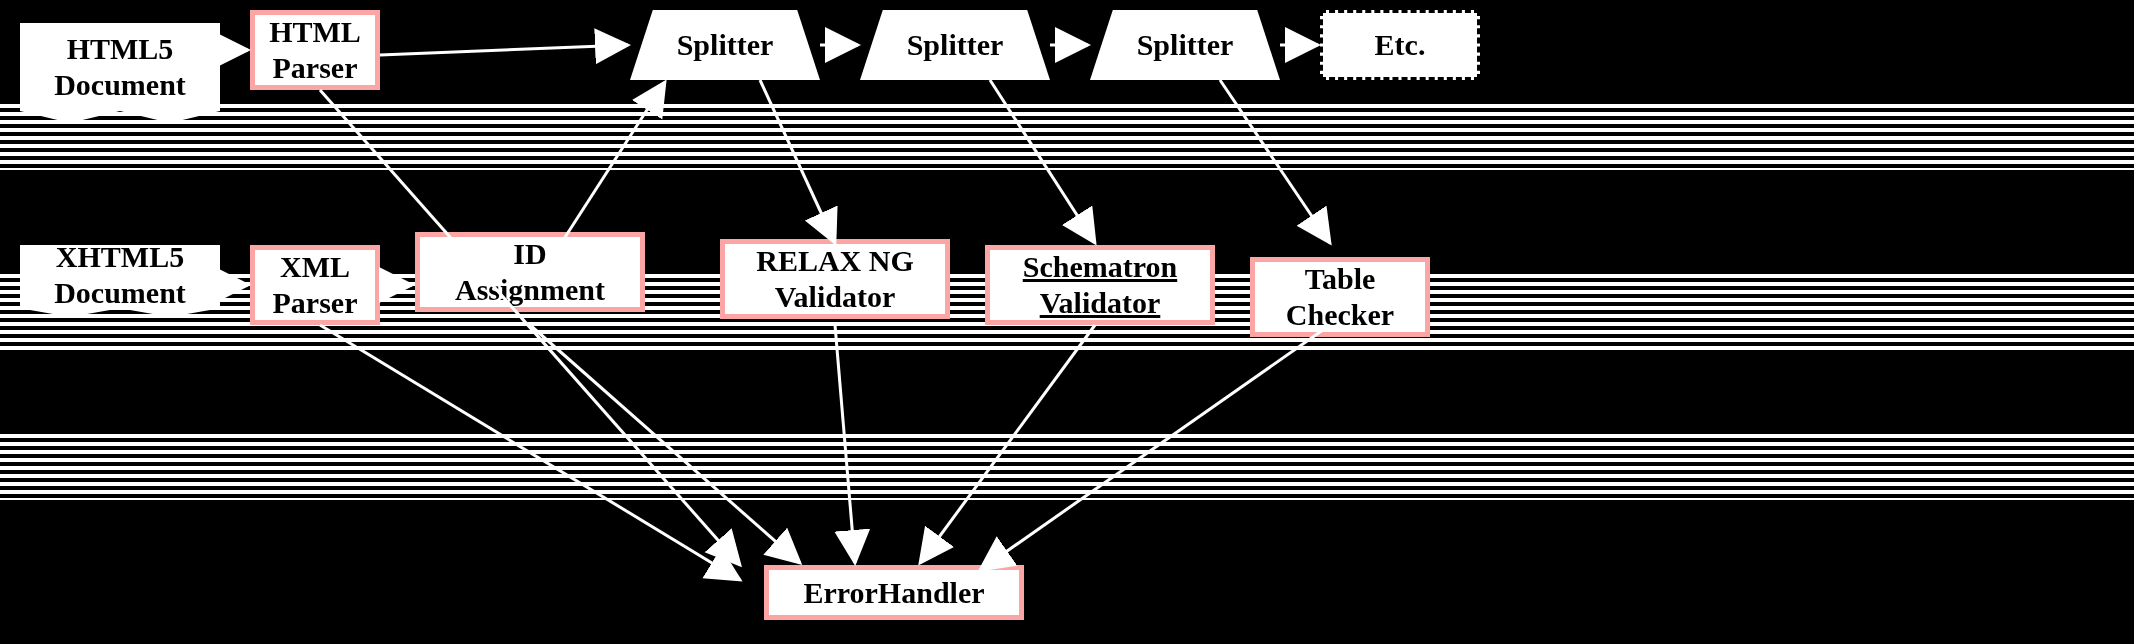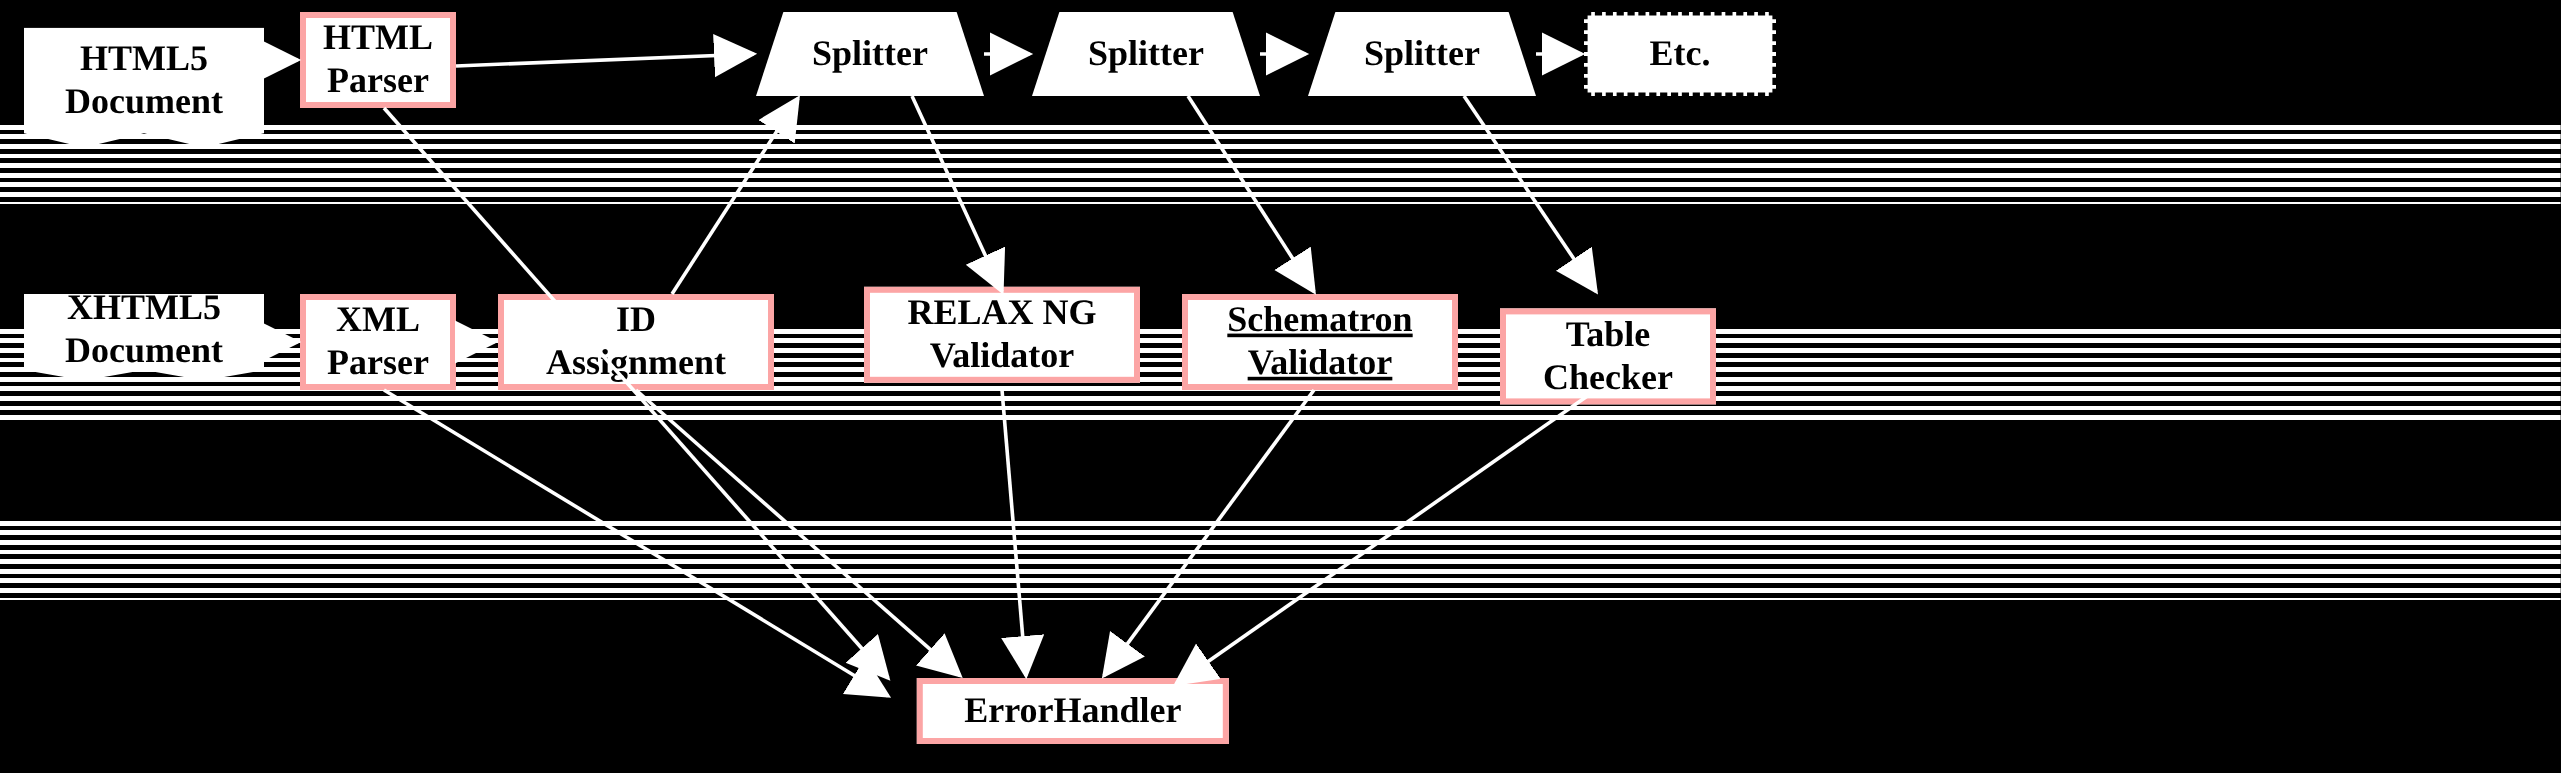--- a/index.html
+++ b/index.html
@@ -77,21 +77,21 @@
 <div class="node trapezoid" style="left:860px; top:10px; width:190px; height:70px;">Splitter</div>
 
 <div class="node trapezoid" style="left:1090px; top:10px; width:190px; height:70px;">Splitter</div>
 
 <div class="node etc-node" style="left:1320px; top:10px; width:160px; height:70px;">Etc.</div>
 
 <div class="node doc-shape" style="left:20px; top:245px; width:200px; height:72px;">XHTML5<br>Document</div>
 
 <div class="node" style="left:250px; top:245px; width:130px; height:80px;">XML<br>Parser</div>
 
-<div class="node" style="left:415px; top:245px; width:230px; height:80px;">ID<br>Assignment</div>
+<div class="node" style="left:415px; top:232px; width:230px; height:80px;">ID<br>Assignment</div>
 
 <div class="node" style="left:720px; top:239px; width:230px; height:80px;">RELAX NG<br>Validator</div>
 
 <div class="node" style="left:985px; top:245px; width:230px; height:80px;text-decoration:underline;">Schematron<br>Validator</div>
 
 <div class="node" style="left:1250px; top:257px; width:180px; height:80px;">Table<br>Checker</div>
 
 <div class="node" style="left:764px; top:565px; width:260px; height:55px;">ErrorHandler</div>
 
 <svg class="arrows">

